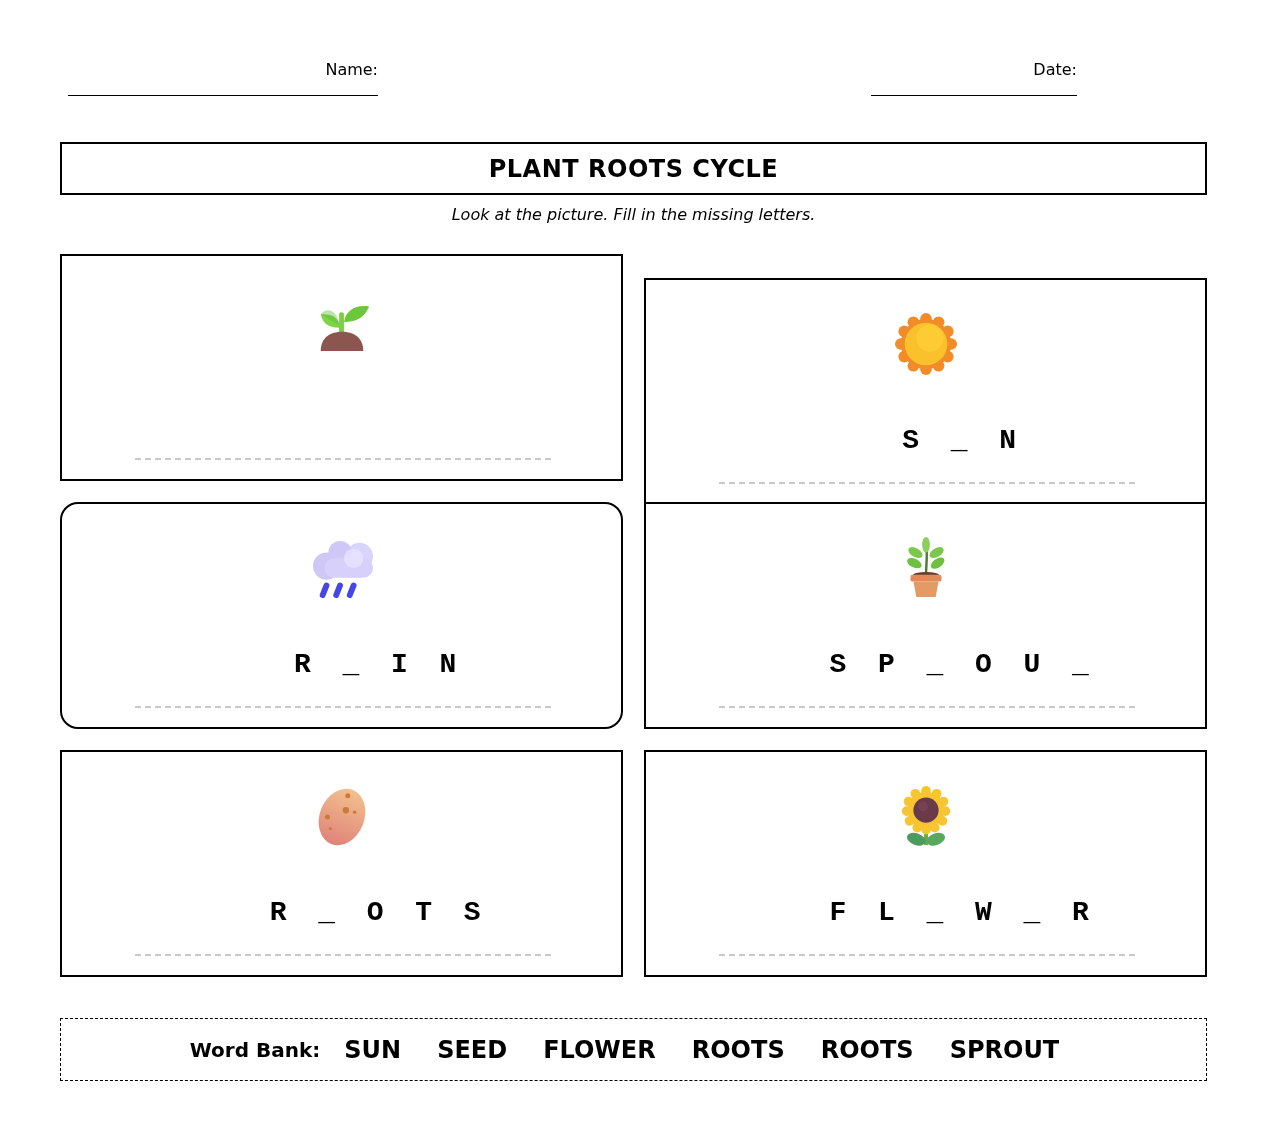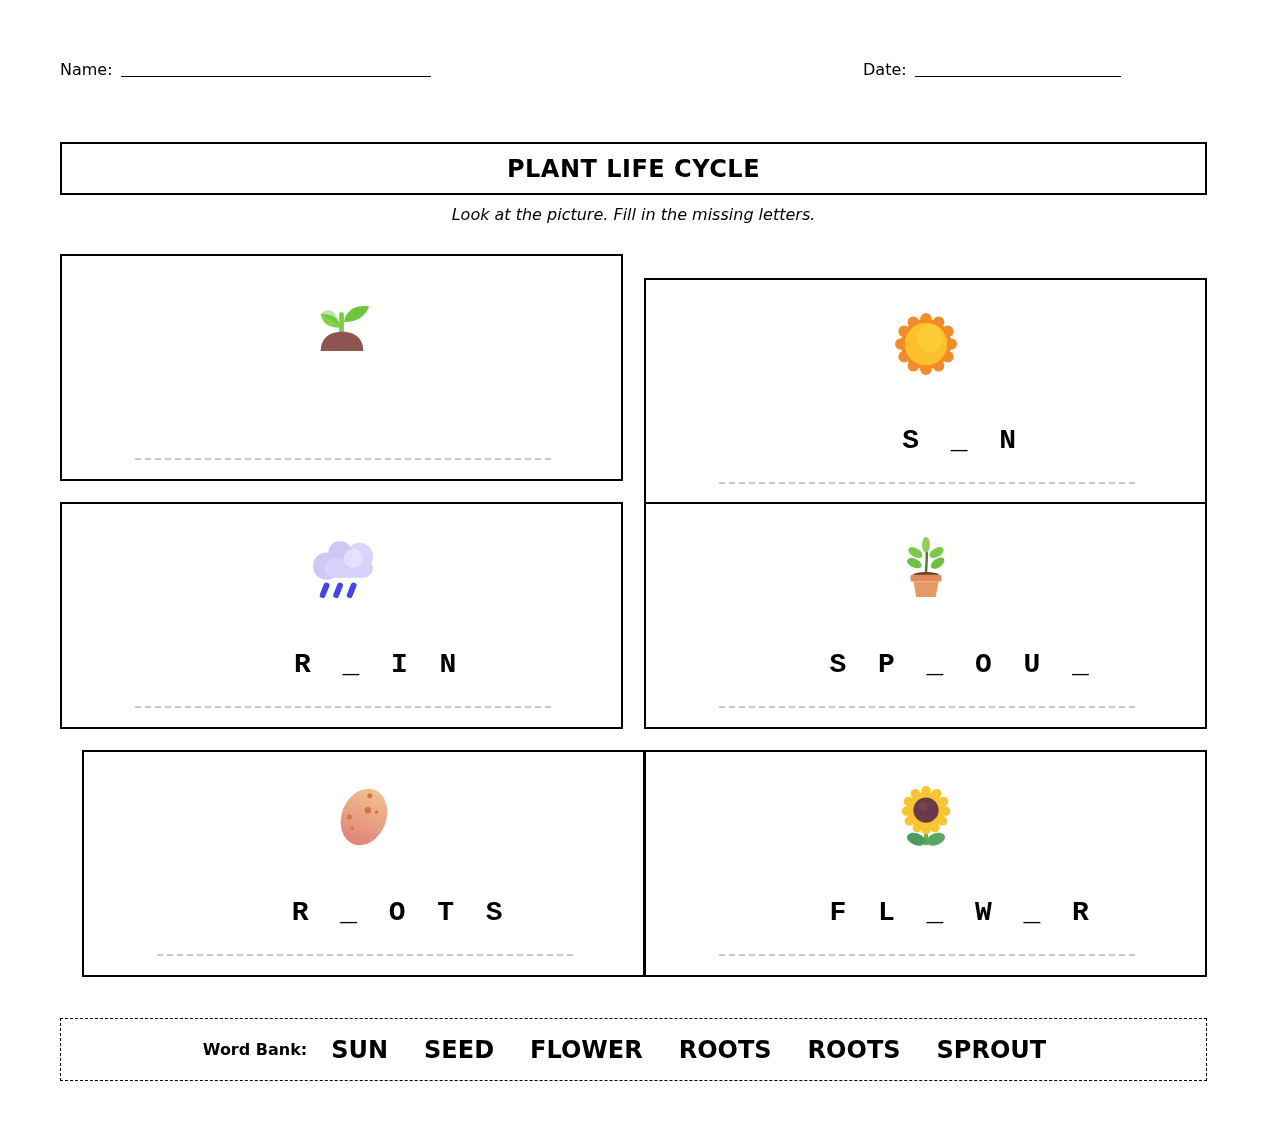--- a/index.html
+++ b/index.html
@@ -1,21 +1,21 @@
 <!DOCTYPE html>
 <html><head>
   <meta charset="utf-8">
   <style>
     html, body { margin: 0; padding: 0; background: #ffffff; }
     body {
       width: 1267px; height: 1142px; position: relative; overflow: hidden;
       font-family: "DejaVu Sans", sans-serif; color: #000;
     }
     .header-row { position: absolute; top: 60px; left: 60px; width: 1147px; height: 22px; }
-    .field { position: absolute; top: 0; display: flex; font-size: 16px; }
+    .field { position: absolute; top: 0; display: flex; align-items: flex-end; font-size: 16px; flex-direction: column; }
     .field .line { border-bottom: 1px solid #000; height: 16px; margin-left: 8px; margin-bottom: 3px; }
     .name-field { left: 0; }
     .name-field .line { width: 310px; }
     .date-field { left: 803px; }
     .date-field .line { width: 206px; }
 
     .title-box {
       position: absolute; top: 142px; left: 60px; width: 1143px; height: 49px;
       border: 2px solid #000; display: flex; align-items: center; justify-content: center;
     }
@@ -42,39 +42,39 @@
     .card .answer-line {
       position: absolute; top: 202px; left: 73px; width: 416px;
       border-top: 2px dashed #c8c8c8;
     }
 
     .wordbank {
       position: absolute; top: 1018px; left: 60px; width: 1145px; height: 61px;
       border: 1px dashed #000; display: flex; align-items: center; justify-content: center;
       font-size: 17px; font-weight: bold;
     }
-    .wordbank .wb-label { font-size: 16px; margin-right: 6px; }
+    .wordbank .wb-label { font-size: 20px; margin-right: 6px; }
     .wordbank .wb-word { font-size: 24px; margin: 8px 18px; }
   </style>
 </head>
 <body>
 
 <div class="header-row">
   <div class="field name-field">
     <span>Name:</span>
     <span class="line"></span>
   </div>
   <div class="field date-field">
     <span>Date:</span>
     <span class="line"></span>
   </div>
 </div>
 
 <div class="title-box">
-  <h1>PLANT LIFE CYCLE</h1>
+  <h1>PLANT ROOTS CYCLE</h1>
 </div>
 <div class="instructions">Look at the picture. Fill in the missing letters.</div>
 
 <div class="card" style="top:254px; left:60px;">
   <div class="icon">
     <svg viewBox="0 0 64 64">
       <path d="M10 26 C22 26 28 28 30 40 C16 40 12 34 10 26 Z" fill="#7ed348"></path>
       <path d="M10 26 C14 20 26 18 30 38" fill="#5bb832" opacity="0.4"></path>
       <path d="M60 18 C46 16 36 22 34 34 C48 34 56 28 60 18 Z" fill="#6cc83a"></path>
       <rect x="29" y="24" width="5" height="26" rx="2" fill="#7ccf43"></rect>
@@ -105,21 +105,21 @@
       <circle cx="32" cy="32" r="22" fill="#fbc12d"></circle>
       <circle cx="36" cy="26" r="14" fill="#ffd43b" opacity="0.6"></circle>
     </svg>
   </div>
   <div class="word">
     <span>S</span><span>_</span><span>N</span>
   </div>
   <div class="answer-line"></div>
 </div>
 
-<div class="card" style="top:502px; left:60px;">
+<div class="card" style="top:502px; left:60px;border-radius:18px;">
   <div class="icon">
     <svg viewBox="0 0 64 64">
       <circle cx="50" cy="20" r="14" fill="#d9d4fb"></circle>
       <circle cx="30" cy="16" r="12" fill="#cfc8f7"></circle>
       <circle cx="16" cy="30" r="14" fill="#cfc8f7"></circle>
       <rect x="14" y="22" width="50" height="20" rx="10" fill="#d6d0fa"></rect>
       <circle cx="44" cy="22" r="10" fill="#e8e4ff" opacity="0.8"></circle>
       <g stroke="#4646e6" stroke-width="6" stroke-linecap="round">
         <line x1="12" y1="60" x2="16" y2="50"></line>
         <line x1="26" y1="60" x2="30" y2="50"></line>
@@ -146,21 +146,21 @@
       <rect x="16" y="39" width="32" height="7" rx="2" fill="#e08a58"></rect>
       <path d="M19 46 L45 46 L42 62 L22 62 Z" fill="#e39b66"></path>
     </svg>
   </div>
   <div class="word">
     <span>S</span><span>P</span><span>_</span><span>O</span><span>U</span><span>_</span>
   </div>
   <div class="answer-line"></div>
 </div>
 
-<div class="card" style="top:750px; left:60px;margin-left:22px;">
+<div class="card" style="top:750px; left:60px;">
   <div class="icon">
     <svg viewBox="0 0 64 64">
       <defs>
         <linearGradient id="potg" x1="0" y1="0" x2="0" y2="1">
           <stop offset="0" stop-color="#f2c08e"></stop>
           <stop offset="1" stop-color="#e0837a"></stop>
         </linearGradient>
       </defs>
       <ellipse cx="32" cy="33" rx="23" ry="30" transform="rotate(22 32 33)" fill="url(#potg)"></ellipse>
       <g fill="#c97a3c">

